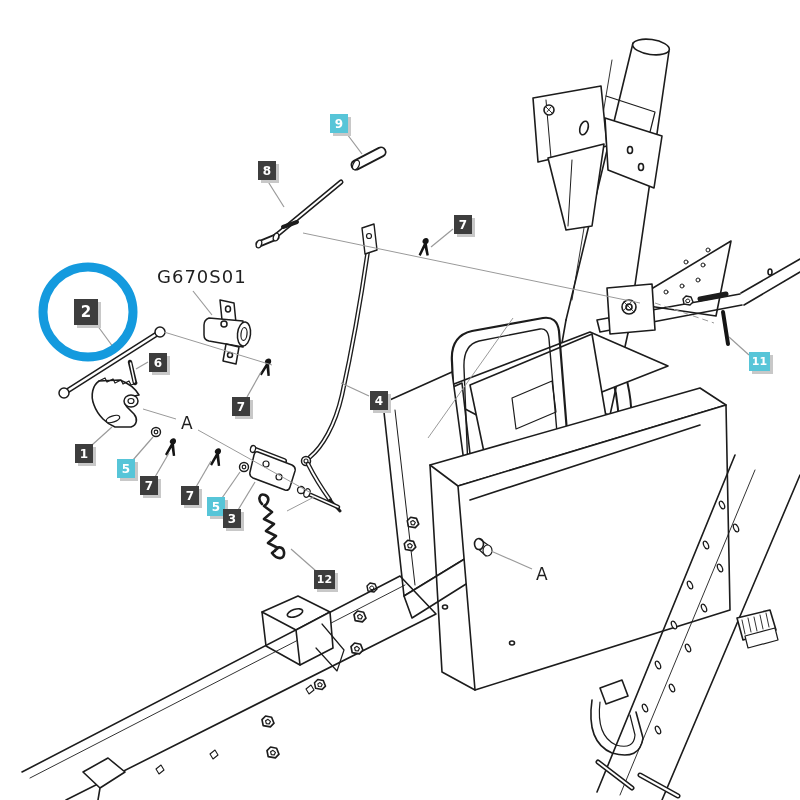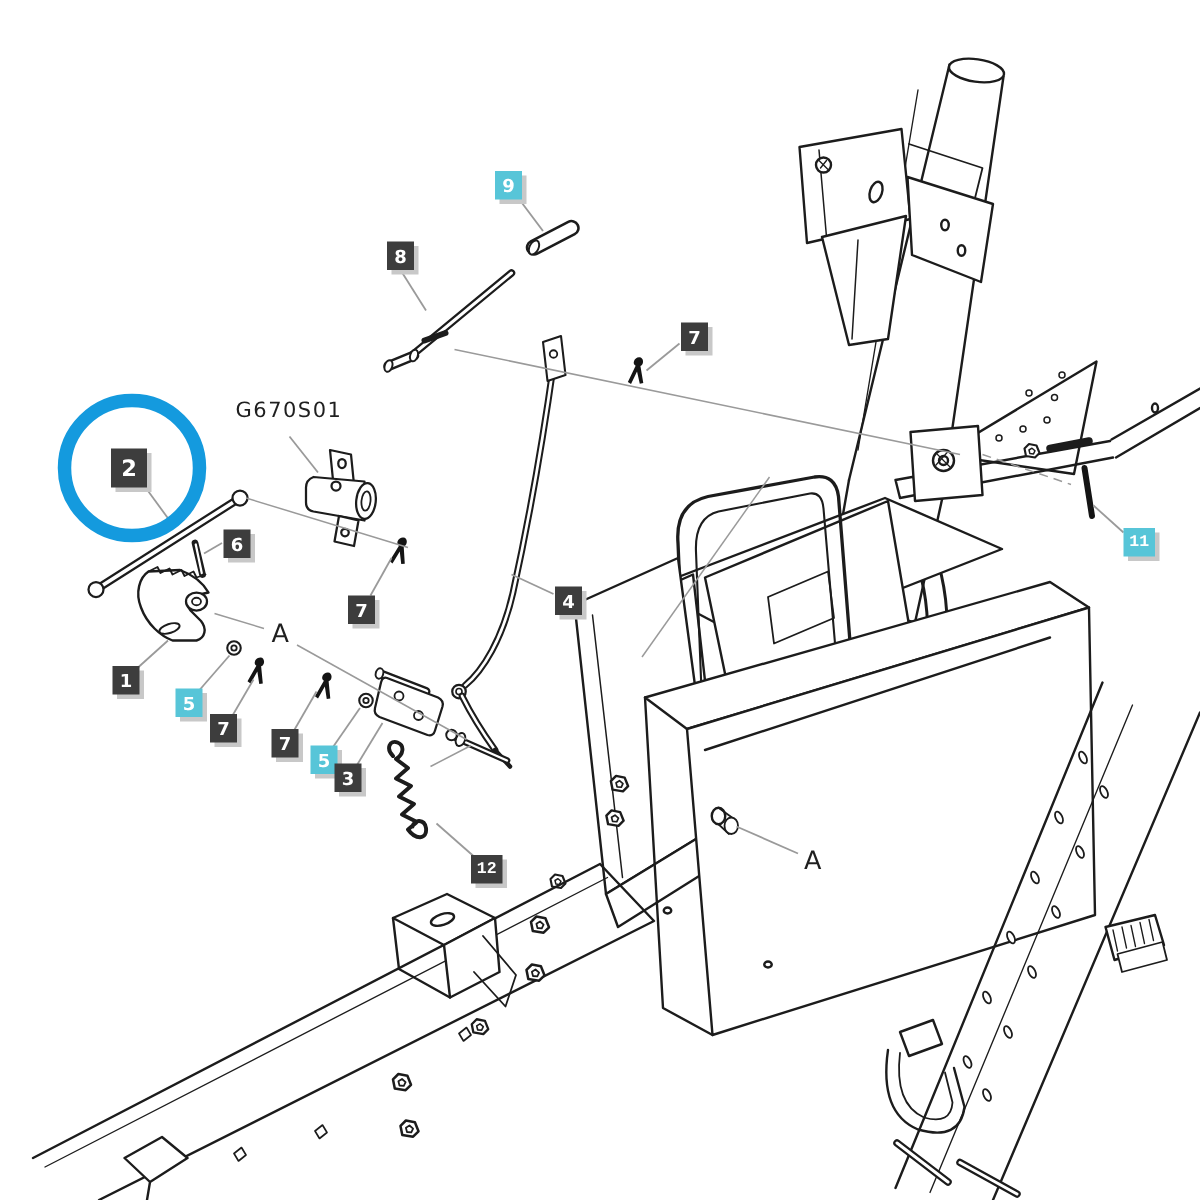--- a/index.html
+++ b/index.html
@@ -4,22 +4,22 @@
 <style>
   html,body{margin:0;padding:0;background:#fff;}
   .stage{position:relative;width:800px;height:800px;background:#fff;overflow:hidden;
          font-family:"DejaVu Sans",sans-serif;}
   .stage svg{position:absolute;left:0;top:0;}
   .callout{position:absolute;width:18px;height:19px;display:flex;align-items:center;justify-content:center;
            background:#3d3d3d;color:#fff;font:bold 12px "DejaVu Sans",sans-serif;
            box-shadow:3px 3px 0 0 #c8c8c8;z-index:5;cursor:pointer;}
   .callout.cyan{background:#57c5d8;}
   .callout.big{width:24px;height:26px;font-size:15px;}
-  .callout.wide{width:21px;font-size:11px;font-family:Liberation Mono, monospace;}
-  .code-label{position:absolute;left:157px;top:266px;font-size:14px;letter-spacing:1px;
+  .callout.wide{width:21px;font-size:11px;}
+  .code-label{position:absolute;left:157px;top:266px;font-size:18px;letter-spacing:1px;
               color:#1f1f1f;z-index:3;}
   .ref-letter{position:absolute;font-size:17px;color:#1f1f1f;z-index:3;}
 </style>
 </head>
 <body>
 
 <div class="stage">
 
 <svg width="800" height="800" viewBox="0 0 800 800">
   <defs>

